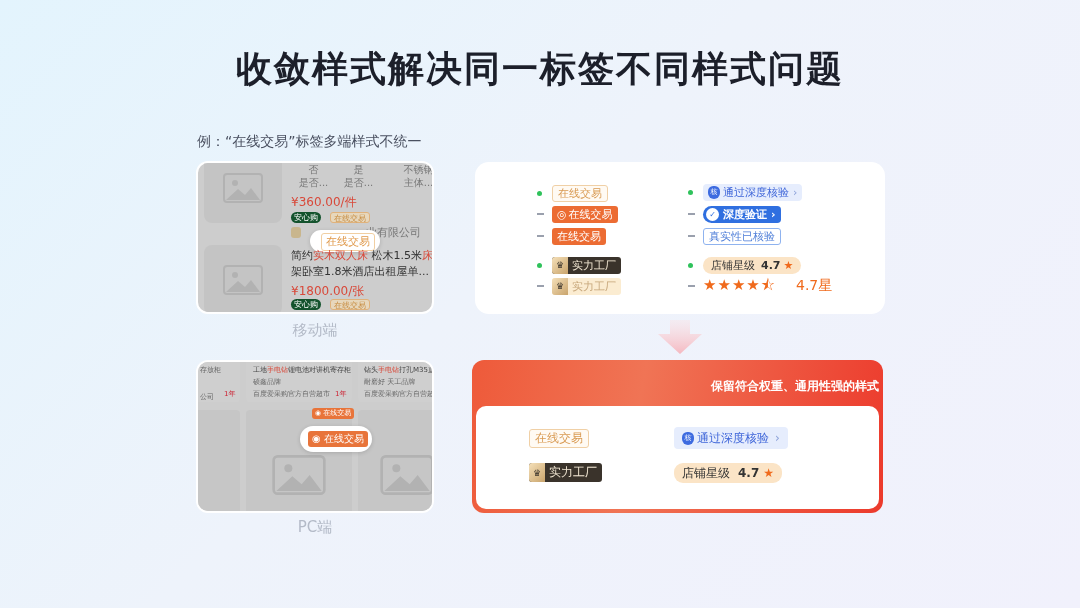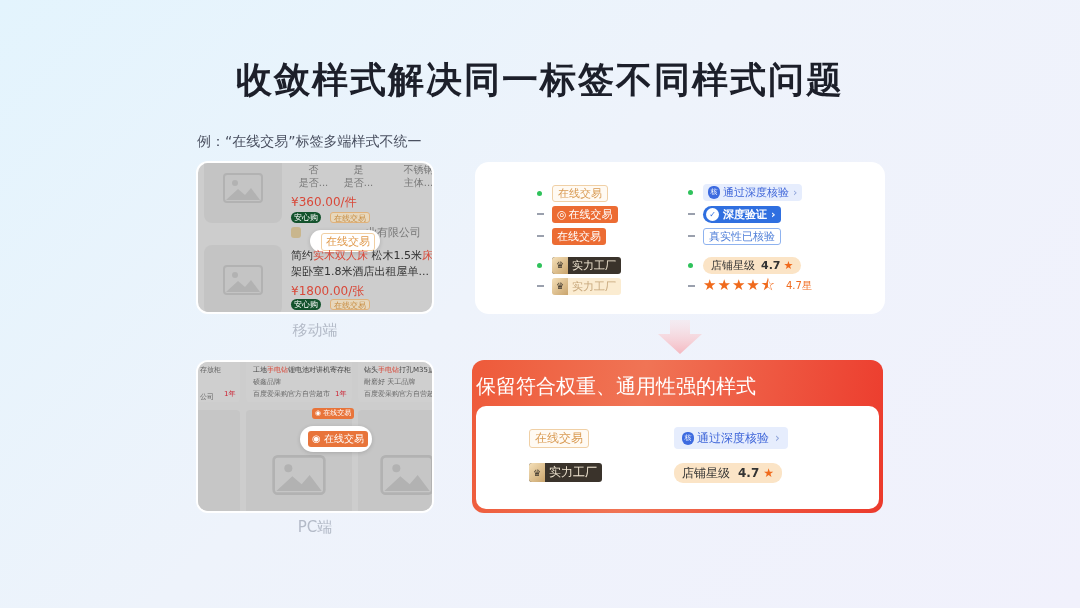--- a/index.html
+++ b/index.html
@@ -1,18 +1,18 @@
 <!DOCTYPE html>
 <html><head>
 <meta charset="utf-8">
 <style>
 *{box-sizing:border-box;margin:0;padding:0}
 html,body{width:1080px;height:608px;overflow:hidden}
 body{font-family:"DejaVu Sans","Liberation Sans",sans-serif;background:linear-gradient(135deg,#e3f4fd 0%,#eef3fb 45%,#f1f1fc 100%);position:relative;color:#222}
-.title{position:absolute;left:0;right:0;top:56px;text-align:center;font-size:36px;font-weight:900;color:#1c1f2a;letter-spacing:2px}
+.title{position:absolute;left:0;right:0;top:45px;text-align:center;font-size:36px;font-weight:900;color:#1c1f2a;letter-spacing:2px}
 .subtitle{position:absolute;left:197px;top:133px;font-size:14px;color:#4a5060}
 .panel{position:absolute;border-radius:12px;overflow:hidden;border:2px solid #fff;background:#cdcdcd}
 .panel-label{position:absolute;font-size:15px;color:#b3bac7;text-align:center}
 
 #mobile{left:196px;top:161px;width:238px;height:153px}
 .thumb{position:absolute;background:#c4c4c4;border-radius:8px}
 .thumb svg{position:absolute;left:50%;top:50%;transform:translate(-50%,-50%)}
 .m-text{position:absolute;font-size:11px;color:#666;white-space:nowrap}
 .spec-col{position:absolute;top:0;width:45px;text-align:center;font-size:10px;color:#777;line-height:13px}
 .price{position:absolute;font-size:12px;color:#d8493a}
@@ -37,26 +37,26 @@
 .t-factory-dark{background:#3a332b;color:#f1e6d2;padding-left:0;overflow:hidden}
 .t-factory-light{background:#fbecd1;color:#c7a77b;padding-left:0;overflow:hidden}
 .crown{display:inline-flex;align-items:center;justify-content:center;width:16px;height:17px;background:linear-gradient(135deg,#f5e0b9,#c9a46c);margin-right:4px;font-size:9px;color:#3a332b}
 .t-verify{background:#e6edfd;color:#3f66d9;border-radius:4px}
 .t-verify-solid{background:#2f6fe0;color:#fff;font-weight:700;border-radius:9px 4px 4px 9px}
 .t-real{border:1px solid #8fb3ef;color:#4e7ed8;background:#fff}
 .t-star{background:#fbe4c6;color:#333;border-radius:9px;padding:0 8px}
 .shield{display:inline-flex;align-items:center;justify-content:center;width:12px;height:13px;border-radius:6px 6px 7px 7px;background:#3d6be0;color:#fff;font-size:7px;margin-right:3px}
 .check{display:inline-flex;align-items:center;justify-content:center;width:13px;height:13px;border-radius:50%;background:#fff;color:#2f6fe0;font-size:8px;margin-right:4px;margin-left:-2px}
 .stars{color:#f06a1c;font-size:15px;letter-spacing:1px}
-.rating-text{color:#f06a1c;font-size:10px;margin-left:10px}
+.rating-text{color:#f06a1c;font-size:14px;margin-left:20px}
 
 #arrow{position:absolute;left:656px;top:320px}
 
 #result{position:absolute;left:472px;top:360px;width:411px;height:153px;border-radius:12px;background:linear-gradient(100deg,#ee5a3a 0%,#f07455 40%,#ec3a2c 100%);padding:4px}
-.result-title{height:40px;line-height:44px;text-align:left;color:#fff;font-size:20px;font-weight:400}
+.result-title{height:40px;line-height:44px;text-align:right;color:#fff;font-size:12px;font-weight:700}
 .result-body{position:absolute;left:4px;right:4px;top:46px;bottom:4px;background:#fff;border-radius:10px}
 </style>
 </head>
 <body>
 
 <div class="title">收敛样式解决同一标签不同样式问题</div>
 <div class="subtitle">例：“在线交易”标签多端样式不统一</div>
 
 <div class="panel" id="mobile">
   <div class="thumb" style="left:6px;top:-10px;width:78px;height:70px">

